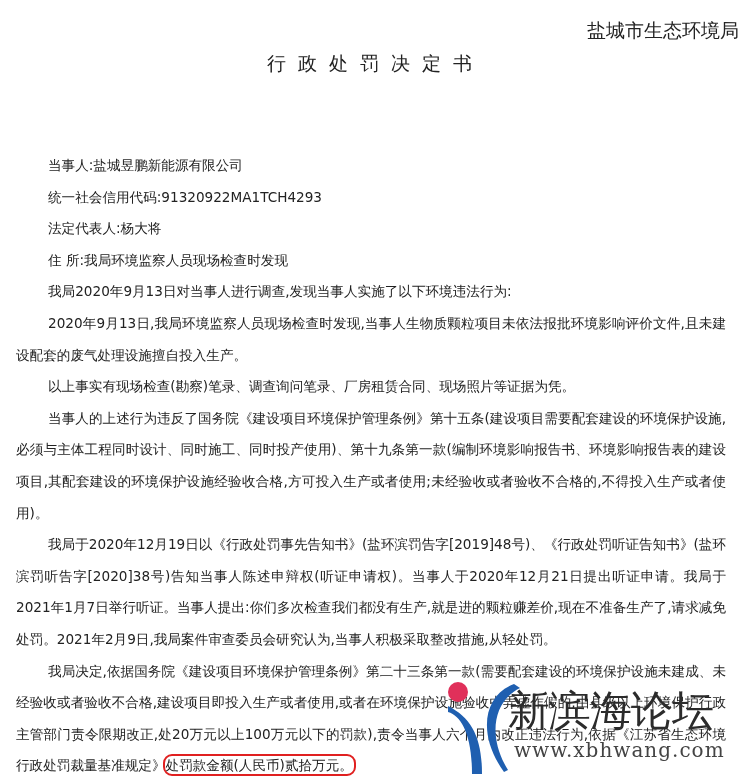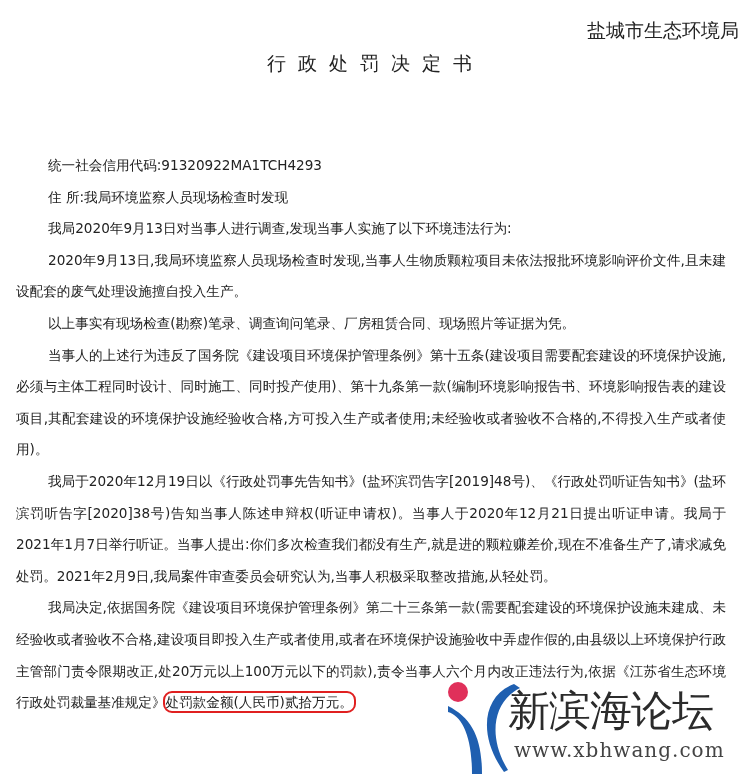--- a/index.html
+++ b/index.html
@@ -46,21 +46,23 @@
   </style>
 </head>
 <body>
 
 <div class="header">
   <div class="agency">盐城市生态环境局</div>
   <div class="doc-title">行政处罚决定书</div>
 </div>
 
 <div class="body">
+  <div class="info-line">当事人:盐城昱鹏新能源有限公司</div>
   <div class="info-line">统一社会信用代码:91320922MA1TCH4293</div>
+  <div class="info-line">法定代表人:杨大将</div>
   <div class="info-line">住 所:我局环境监察人员现场检查时发现</div>
 
   <p class="para">我局2020年9月13日对当事人进行调查,发现当事人实施了以下环境违法行为:</p>
   <p class="para">2020年9月13日,我局环境监察人员现场检查时发现,当事人生物质颗粒项目未依法报批环境影响评价文件,且未建设配套的废气处理设施擅自投入生产。</p>
   <p class="para">以上事实有现场检查(勘察)笔录、调查询问笔录、厂房租赁合同、现场照片等证据为凭。</p>
   <p class="para">当事人的上述行为违反了国务院《建设项目环境保护管理条例》第十五条(建设项目需要配套建设的环境保护设施,必须与主体工程同时设计、同时施工、同时投产使用)、第十九条第一款(编制环境影响报告书、环境影响报告表的建设项目,其配套建设的环境保护设施经验收合格,方可投入生产或者使用;未经验收或者验收不合格的,不得投入生产或者使用)。</p>
   <p class="para">我局于2020年12月19日以《行政处罚事先告知书》(盐环滨罚告字[2019]48号)、《行政处罚听证告知书》(盐环滨罚听告字[2020]38号)告知当事人陈述申辩权(听证申请权)。当事人于2020年12月21日提出听证申请。我局于2021年1月7日举行听证。当事人提出:你们多次检查我们都没有生产,就是进的颗粒赚差价,现在不准备生产了,请求减免处罚。2021年2月9日,我局案件审查委员会研究认为,当事人积极采取整改措施,从轻处罚。</p>
   <p class="para"><span>我局决定,依据国务院《建设项目环境保护管理条例》第二十三条第一款(需要配套建设的环境保护设施未建成、未经验收或者验收不合格,建设项目即投入生产或者使用,或者在环境保护设施验收中弄虚作假的,由县级以上环境保护行政主管部门责令限期改正,处20万元以上100万元以下的罚款),责令当事人六个月内改正违法行为,依据《江苏省生态环境行政处罚裁量基准规定》</span><span class="hl">处罚款金额(人民币)贰拾万元。</span></p>
 </div>
 

